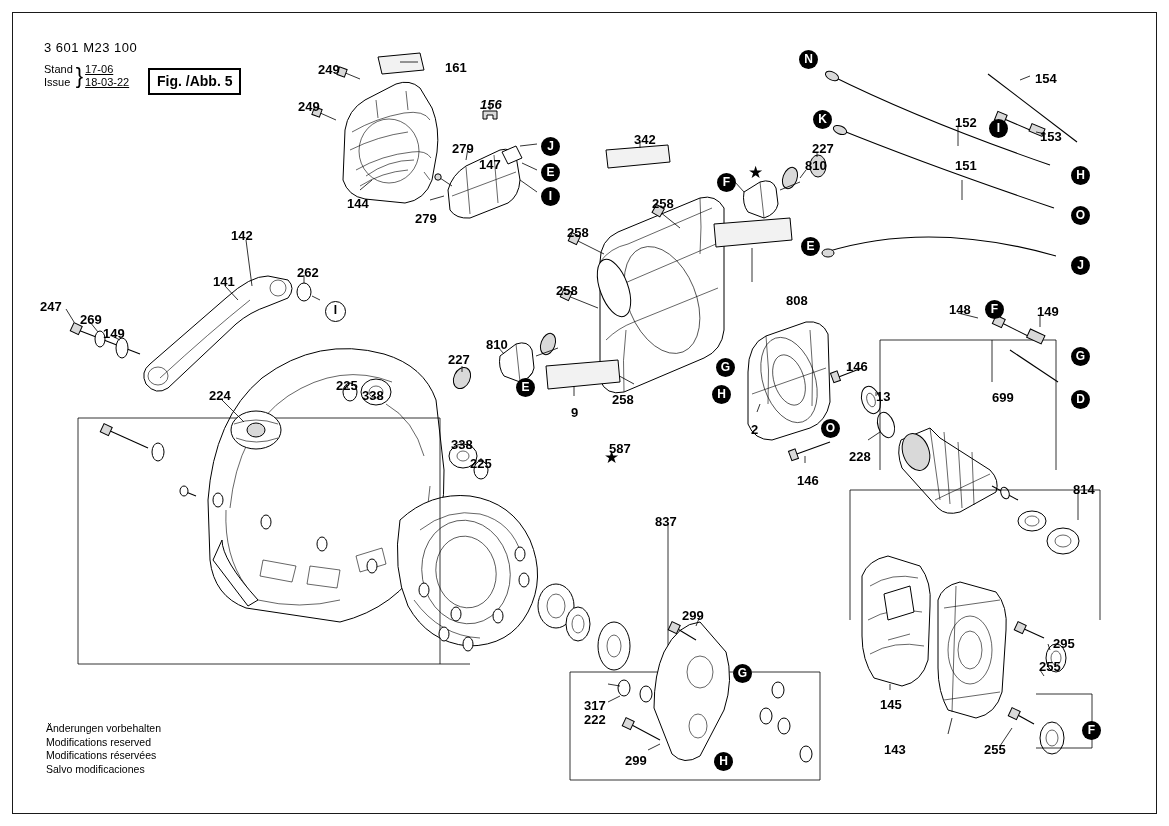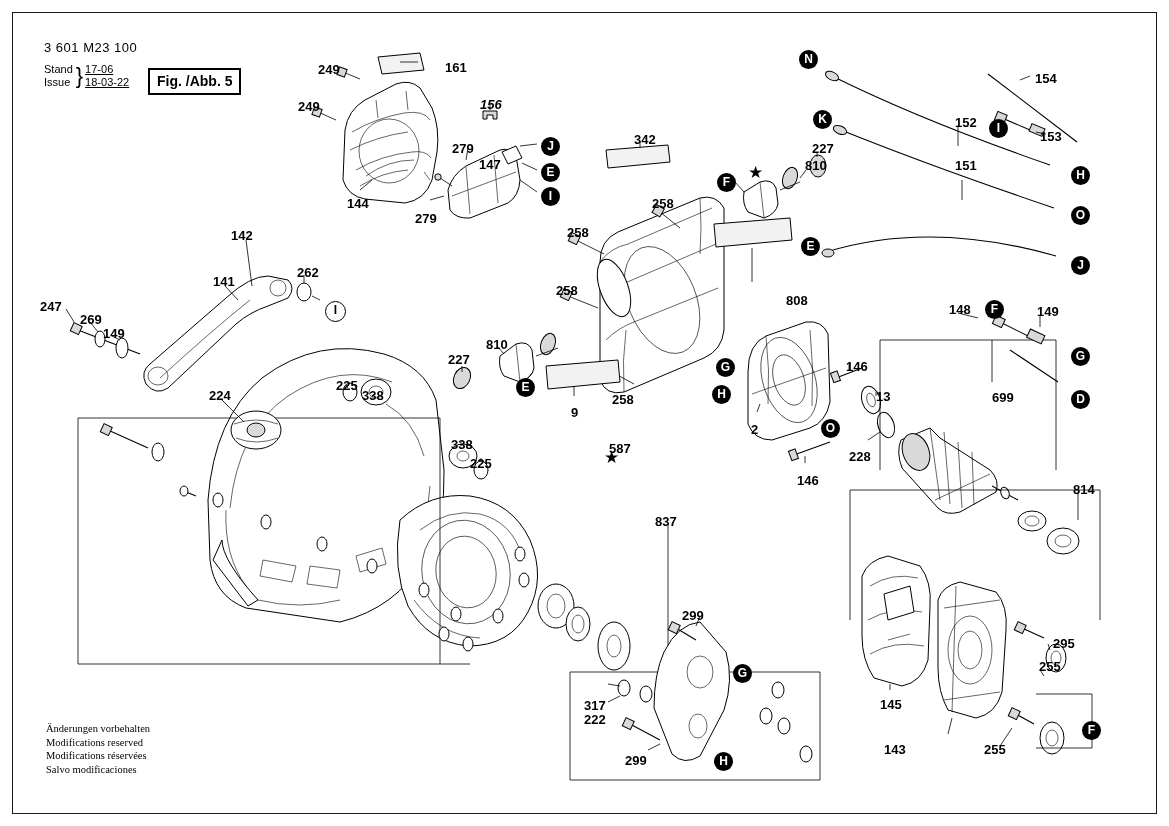--- a/index.html
+++ b/index.html
@@ -68,21 +68,20 @@
     background: #fff;
   }
   
   .legal {
     position: absolute;
     left: 46px;
     top: 722px;
     font-size: 10.5px;
     line-height: 13.5px;
     color: #000;
-    font-family: Liberation Serif, serif;
   }
   
   .lbl {
     position: absolute;
     font-size: 13px;
     font-weight: bold;
     color: #000;
     white-space: nowrap;
   }
   

